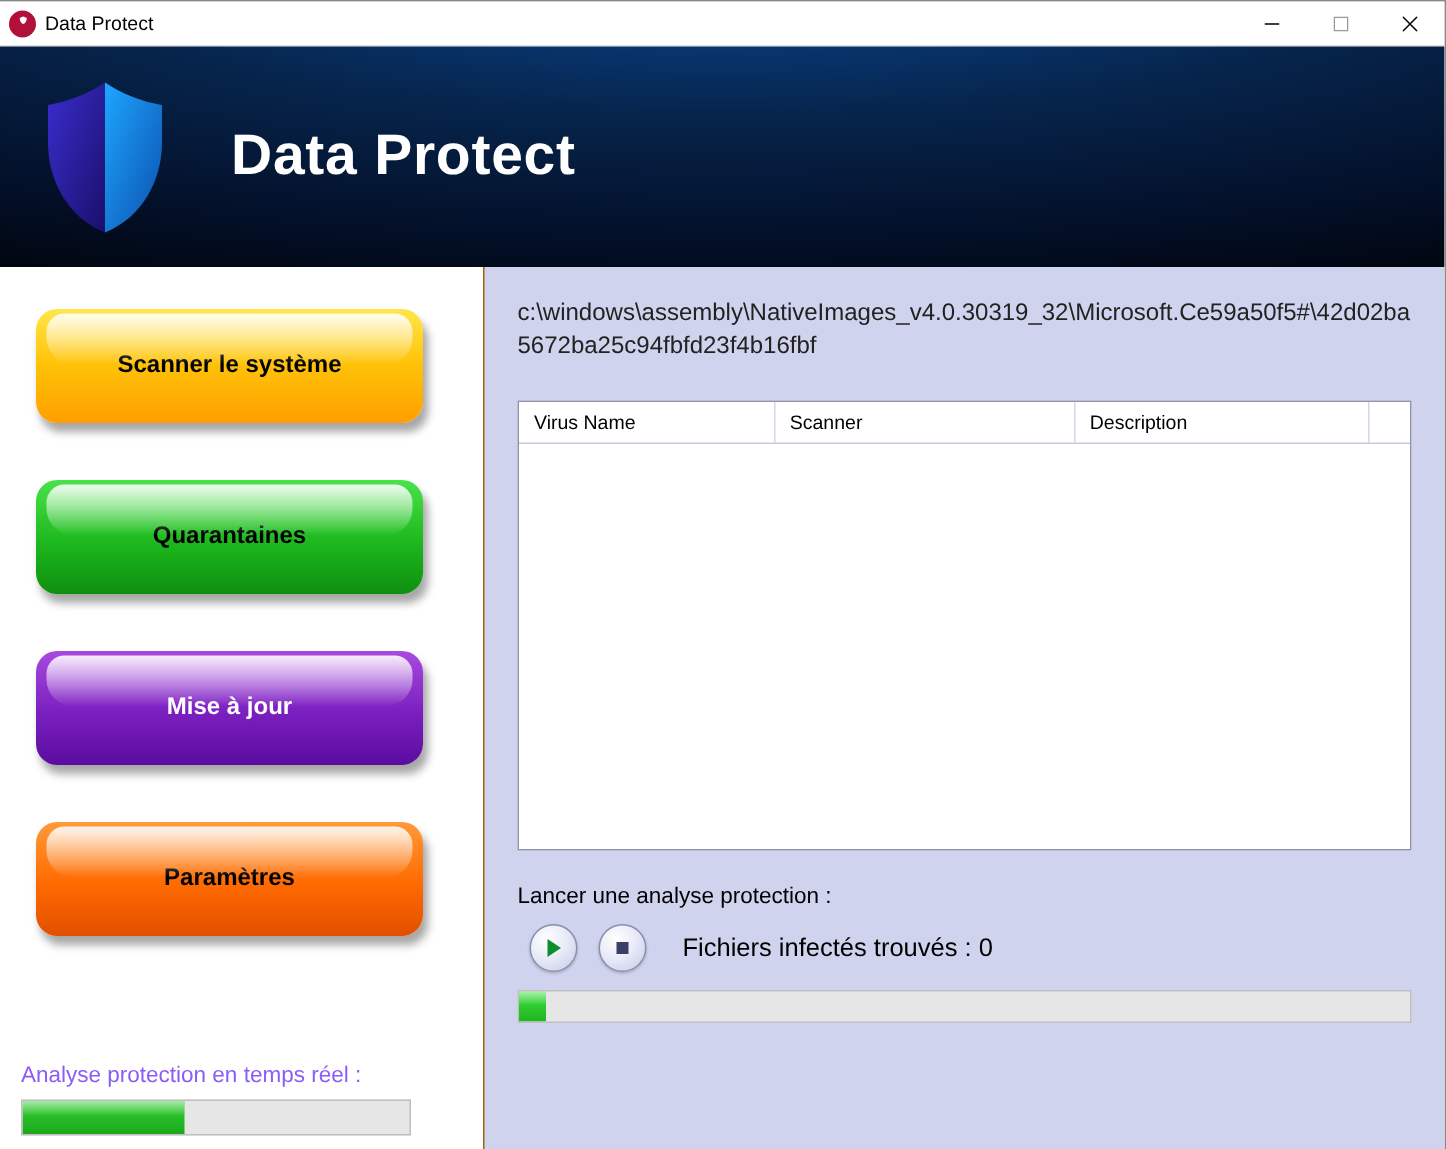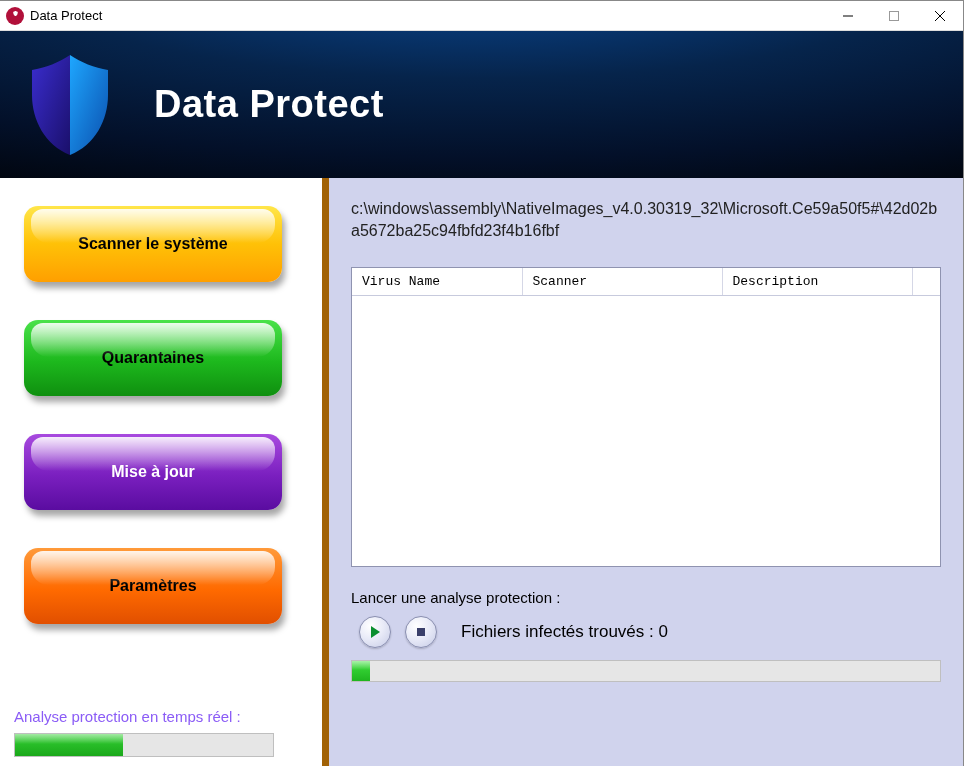--- a/index.html
+++ b/index.html
@@ -126,36 +126,36 @@
     background: linear-gradient(to bottom, rgba(255,255,255,0.55), rgba(255,255,255,0));
   }
 
   
   .main {
     flex: 1;
     background: #d0d3ed;
     padding: 20px 22px 10px 22px;
     display: flex;
     flex-direction: column;
-    border-left: 7px solid #a16207;
+    border-left: 1px solid #a16207;
   }
   .path-text {
     font-size: 16px;
     color: #222;
     line-height: 1.4;
     margin-bottom: 24px;
     word-break: break-all;
   }
   .table-wrap {
     height: 300px;
     background: #fff;
     border: 1px solid #8f93b0;
   }
   table {
-    width: 100%; border-collapse: collapse; font-family: Liberation Mono, monospace;
+    width: 100%; border-collapse: collapse;
   }
   thead th {
     text-align: left;
     font-weight: normal;
     font-size: 13px;
     color: #000;
     padding: 6px 10px;
     background: #fff;
     border-right: 1px solid #d5d7e6;
     border-bottom: 1px solid #c7cadd;

